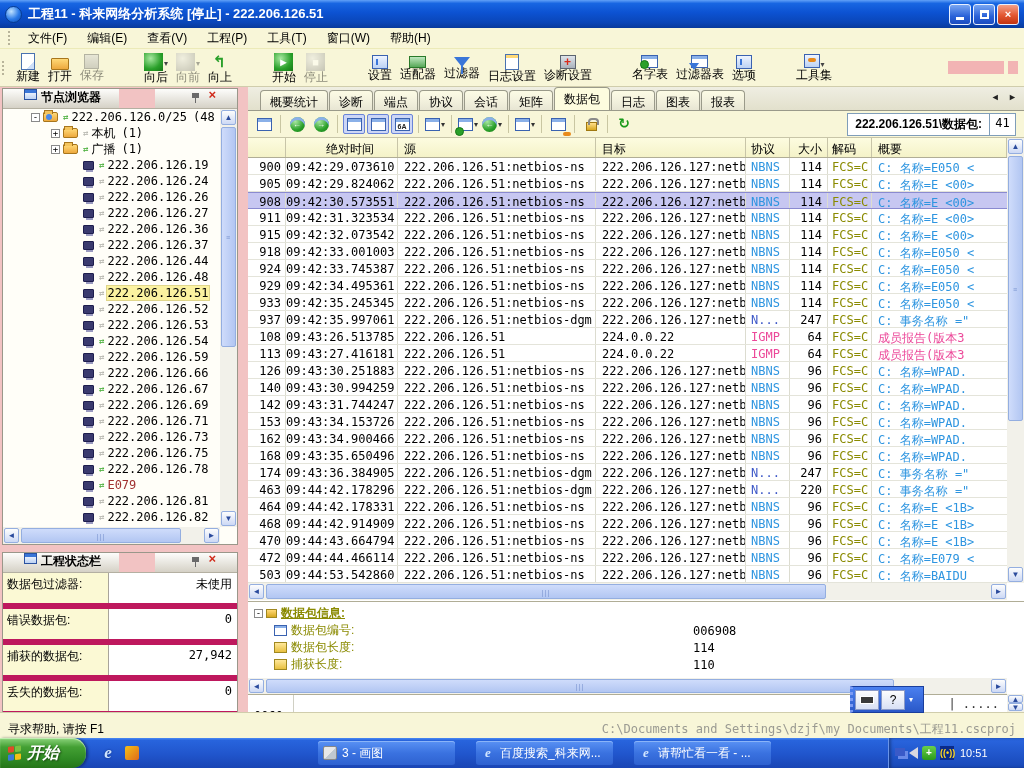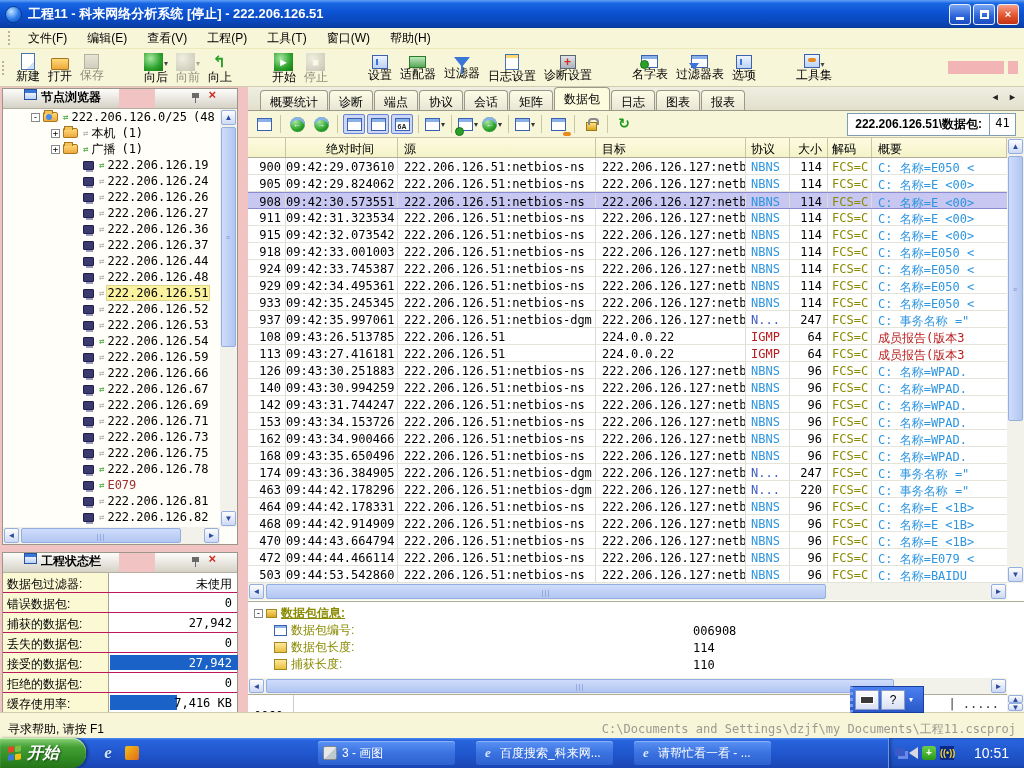--- a/index.html
+++ b/index.html
@@ -82,21 +82,21 @@
 .tree-item .red{color:#a03030}
 
 
 .sb{background:#f2f1ea;position:absolute}
 .sb-btn{position:absolute;width:15px;height:15px;background:linear-gradient(#fdfdfd,#cdd9f5);border:1px solid #94aee0;border-radius:2px;color:#2a4a9c;font-size:8px;display:flex;align-items:center;justify-content:center}
 .sb-thumb{position:absolute;background:linear-gradient(90deg,#cfdcfb,#b2c6f2);border:1px solid #94aee0;border-radius:2px}
 .sb-thumb.h{background:linear-gradient(180deg,#cfdcfb,#b2c6f2)}
 .sb-grip{position:absolute;left:50%;top:50%;transform:translate(-50%,-50%);color:#7a94d0;font-size:7px;letter-spacing:1px}
 
 
-.ps-row{height:20px;display:flex;border-bottom:1px solid #be185d}
+.ps-row{height:36px;display:flex;border-bottom:6px solid #be185d}
 .ps-label{width:106px;background:#fbf9d4;border-right:1px solid #a8a49a;padding:3px 2px 0 4px;white-space:nowrap}
 .ps-value{flex:1;background:#fff;position:relative}
 .ps-bar{position:absolute;left:1px;top:2px;bottom:2px;background:#1a62c8}
 .ps-text{position:relative;display:block;text-align:right;padding:3px 5px 0 0;font-family:"DejaVu Sans Mono",monospace}
 .on-bar{color:#fff}
 
 
 #main{position:absolute;top:87px;left:248px;right:0;height:625px;background:#fff}
 #tabs{position:absolute;top:0;left:0;right:0;height:24px;background:linear-gradient(#efeee2,#e2e0cc);border-bottom:1px solid #9a9a8a;display:flex;align-items:flex-end;padding-left:12px}
 .tab{height:20px;padding:3px 9px 0 9px;border:1px solid #9a9a8a;border-bottom:none;border-radius:4px 4px 0 0;background:linear-gradient(#fcfbe4,#ecead986);margin-right:1px;white-space:nowrap}
@@ -125,21 +125,21 @@
 #phead .cell{border-right:1px solid #c8c5a8;padding-top:3px}
 .col-num{width:38px;text-align:right;padding-right:4px}
 .col-time{width:112px;text-align:right;padding-right:23px}
 .col-src{width:198px;padding-left:6px}
 .col-dst{width:150px;padding-left:6px}
 .col-proto{width:44px;padding-left:5px}
 .col-size{width:38px;text-align:right;padding-right:5px}
 .col-dec{width:44px;padding-left:4px}
 .col-sum{flex:1;padding-left:6px;border-right:none}
 .prow.selected{background:#c7c7f1;border-top:1px solid #8a8ad0;border-bottom:1px solid #8a8ad0}
-.c-nbns{color:#2e95e0}.c-nproto{color:#3e59c8}.c-igmp{color:#b91c1c}.c-sum{color:#2e95e0}.c-olive{color:#8a8a00}
+.c-nbns{color:#2e95e0}.c-nproto{color:#3e59c8}.c-igmp{color:#ec4899}.c-sum{color:#2e95e0}.c-olive{color:#8a8a00}
 
 
 #pinfo{position:absolute;left:0;right:0;top:514px;height:77px;background:#fff;border-top:1px solid #b0ad96;padding-top:3px}
 .pinfo-row{height:17px;display:flex;align-items:center;position:relative}
 .pinfo-title{font-weight:bold;color:#8a8a00;text-decoration:underline;margin-left:4px}
 .pinfo-label{color:#8a8a00;margin-left:4px}
 .pinfo-value{position:absolute;left:445px;font-family:"DejaVu Sans Mono",monospace;color:#000}
 .pinfo-row .exp{margin-left:6px}
 .fi{width:13px;height:11px;flex:none;margin-left:26px;background:linear-gradient(#ffe89a,#e8c040);border:1px solid #a08820}
 .fi.plug{margin-left:0;background:linear-gradient(#ffd977,#d8a820);width:11px;height:9px}
@@ -177,21 +177,21 @@
 .tb-icon{width:14px;height:14px;margin-right:5px;flex:none;border-radius:2px}
 .tb-capsa{background:radial-gradient(circle at 35% 30%,#bfe2ff,#2a7ae8 55%,#0c4cb4);border-radius:50%;border:1px solid #dfefff}
 .tb-paint{background:linear-gradient(135deg,#e8e8e8 50%,#c0c8d0 50%);border:1px solid #888}
 .tb-ie{background:transparent;color:#cfe4ff;font-family:"Liberation Serif","DejaVu Serif",serif;font-style:italic;font-weight:bold;font-size:13px;text-align:center;line-height:14px}
 #tray{position:absolute;right:0;top:0;width:136px;height:30px;background:linear-gradient(180deg,#2a66e0,#1848b8);border-left:1px solid #6a94e8;display:flex;align-items:center;padding-left:6px;box-shadow:inset 2px 0 3px rgba(0,0,0,.3)}
 .tray-icon{width:14px;height:14px;margin-right:4px;flex:none}
 .tr-net{background:#3a5ac8;box-shadow:3px 3px 0 #6a8ae8;width:10px;height:8px;margin-top:-3px}
 .tr-vol{width:0;height:0;border-top:6px solid transparent;border-bottom:6px solid transparent;border-right:9px solid #d8d8e0}
 .tr-shield{background:linear-gradient(#6ad04a,#2a9a1a);border-radius:3px;color:#fff;font-size:10px;font-weight:bold;text-align:center;line-height:13px}
 .tr-wifi{background:#0a2a8a;color:#ffd820;font-size:9px;text-align:center;line-height:14px;font-weight:bold}
-#clock{color:#fff;margin-left:16px;font-size:14px}
+#clock{color:#fff;margin-left:2px;font-size:11px}
 </style>
 </head>
 <body>
 
 <div id="desktop">
 
   <div id="titlebar">
     <div class="app-icon"></div>
     <span>工程11 - 科来网络分析系统 [停止] - 222.206.126.51</span>
     <div class="win-btns">

